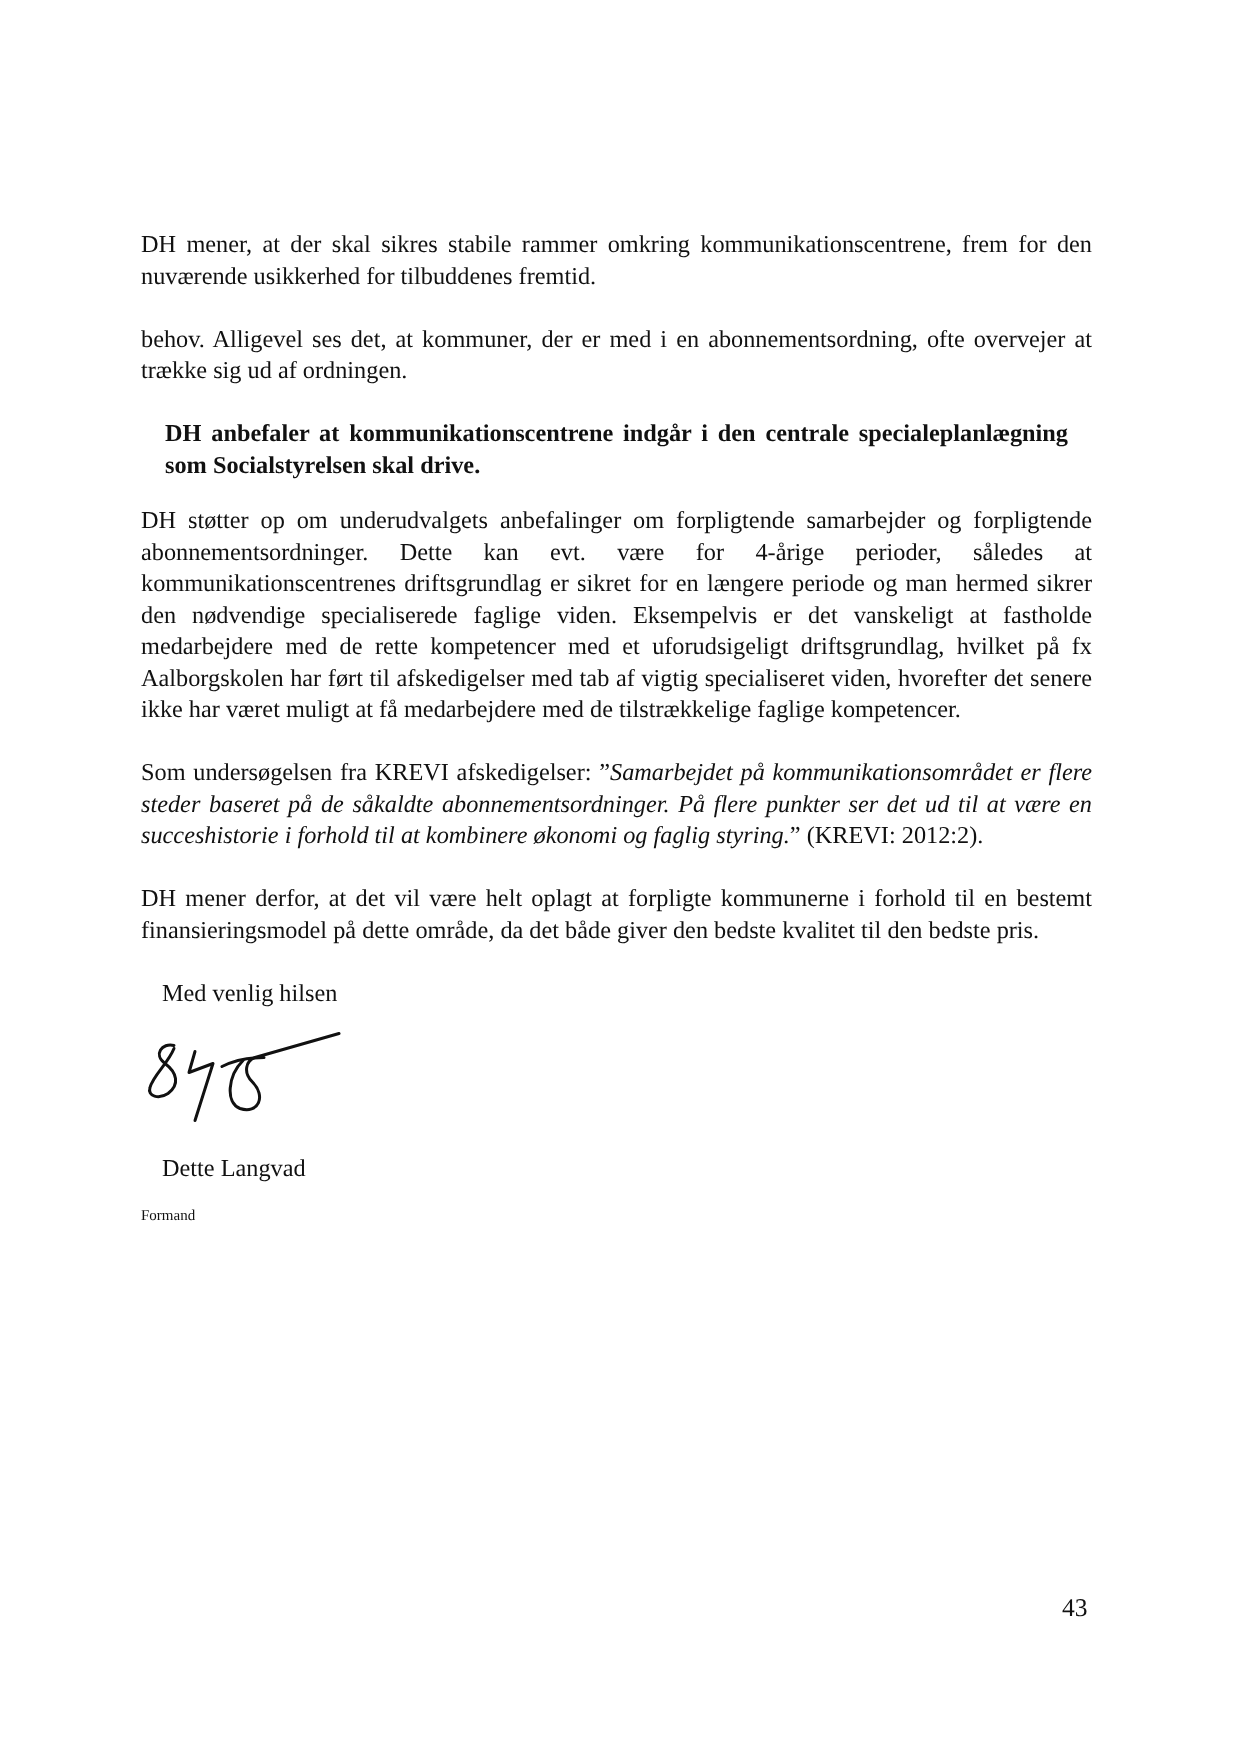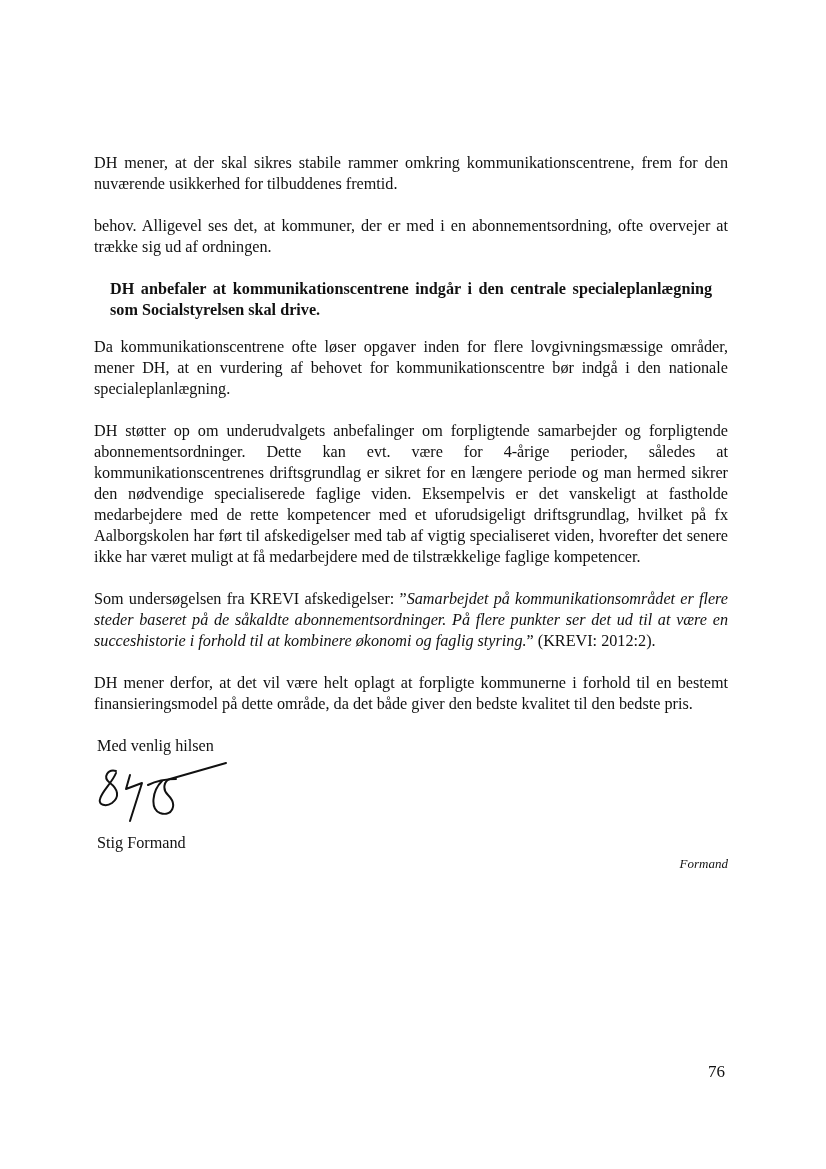--- a/index.html
+++ b/index.html
@@ -35,60 +35,57 @@
     .it { font-style: italic; }
     .closing {
       margin-top: 14px;
     }
     .signature {
       display: block;
       width: 140px;
       height: 68px;
       margin: 4px 0 4px -4px;
     }
-    .signer-name { margin: 3px; }
+    .signer-name { margin: 14px; }
     .signer-title {
       margin: 0;
-      font-style: italic;
-      font-size: 13px;
+      font-size: 10px;
       line-height: 14px;
-      text-align: right;
     }
     .page-number {
       position: absolute;
       left: 708px;
       top: 1062px;
       font-size: 17px;
       font-family: "Liberation Serif", serif;
     }
   </style>
 </head>
 <body>
 
 <div class="page">
   <p class="para">DH mener, at der skal sikres stabile rammer omkring kommunikationscentrene, frem for den nuværende usikkerhed for tilbuddenes fremtid.</p>
   <p class="para">behov. Alligevel ses det, at kommuner, der er med i en abonnementsordning, ofte overvejer at trække sig ud af ordningen.</p>
 
   <p class="heading">DH anbefaler at kommunikationscentrene indgår i den centrale specialeplanlægning som Socialstyrelsen skal drive.</p>
-  <p class="para">Da kommunikationscentrene ofte løser opgaver inden for flere lovgivningsmæssige områder, mener DH, at en vurdering af behovet for kommunikationscentre bør indgå i den nationale specialeplanlægning.</p>
 
   <p class="para">DH støtter op om underudvalgets anbefalinger om forpligtende samarbejder og forpligtende abonnementsordninger. Dette kan evt. være for 4-årige perioder, således at kommunikationscentrenes driftsgrundlag er sikret for en længere periode og man hermed sikrer den nødvendige specialiserede faglige viden. Eksempelvis er det vanskeligt at fastholde medarbejdere med de rette kompetencer med et uforudsigeligt driftsgrundlag, hvilket på fx Aalborgskolen har ført til afskedigelser med tab af vigtig specialiseret viden, hvorefter det senere ikke har været muligt at få medarbejdere med de tilstrækkelige faglige kompetencer.</p>
 
   <p class="para"><span>Som undersøgelsen fra KREVI afskedigelser: ”</span><span class="it">Samarbejdet på kommunikationsområdet er flere steder baseret på de såkaldte abonnementsordninger. På flere punkter ser det ud til at være en succeshistorie i forhold til at kombinere økonomi og faglig styring.</span><span>” (KREVI: 2012:2).</span></p>
 
   <p class="para">DH mener derfor, at det vil være helt oplagt at forpligte kommunerne i forhold til en bestemt finansieringsmodel på dette område, da det både giver den bedste kvalitet til den bedste pris.</p>
 
   <div class="closing">
     <p class="signer-name">Med venlig hilsen</p>
     <svg class="signature" viewBox="0 0 140 68" xmlns="http://www.w3.org/2000/svg">
       <g fill="none" stroke="#111" stroke-width="2" stroke-linecap="round" stroke-linejoin="round">
         <path d="M26 10 C 18 8, 12 16, 20 22 C 28 28, 30 36, 22 42 C 16 46, 8 44, 10 38 C 12 30, 22 22, 26 12"></path>
         <path d="M40 14 L 36 28 L 52 22 L 40 60"></path>
         <path d="M58 24 C 66 20, 76 18, 86 18"></path>
         <path d="M72 20 C 62 30, 60 48, 70 52 C 82 56, 88 44, 78 34 C 72 28, 74 20, 80 18 L 136 2"></path>
       </g>
     </svg>
-    <p class="signer-name">Stig Formand</p>
+    <p class="signer-name">Dette Langvad</p>
     <p class="signer-title">Formand</p>
   </div>
 </div>
 
-<div class="page-number">76</div>
+<div class="page-number">43</div>
 
 </body></html>

